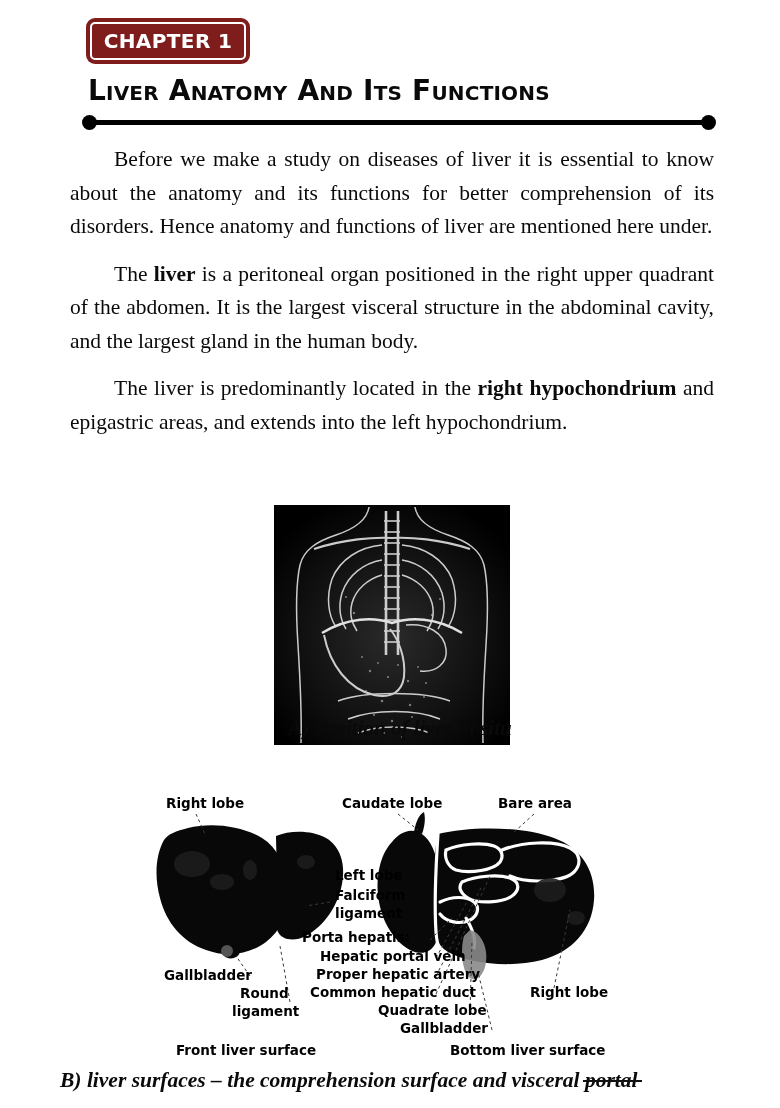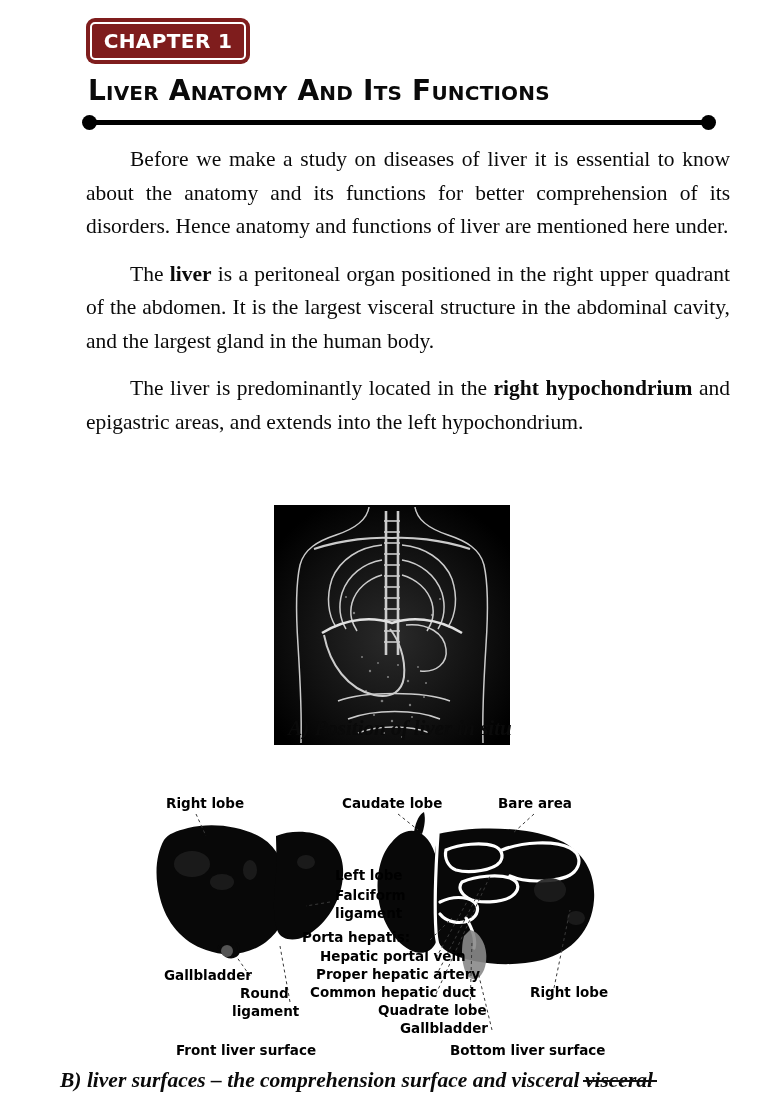--- a/index.html
+++ b/index.html
@@ -91,21 +91,21 @@
     height: 15px;
     border-radius: 50%;
     background: #000;
   }
   .rule-dot.left { left: 0; }
   .rule-dot.right { right: 0; }
 
   
   .body-col {
     position: absolute;
-    left: 86px;
+    left: 70px;
     top: 143px;
     width: 644px;
   }
   p.para {
     margin: 0 0 14px 0;
     font-size: 21.5px;
     line-height: 33.5px;
     text-align: justify;
     text-indent: 44px;
     font-family: "Liberation Serif", serif;
@@ -374,16 +374,16 @@
           <text class="dlabel" x="110" y="208" text-anchor="start">Round</text>
           <text class="dlabel" x="102" y="226" text-anchor="start">ligament</text>
           <text class="dlabel" x="400" y="207" text-anchor="start">Right lobe</text>
           <text class="dlabel" x="46" y="265" text-anchor="start">Front liver surface</text>
           <text class="dlabel" x="320" y="265" text-anchor="start">Bottom liver surface</text>
         </g>
     </svg>
   </div>
 
   <div class="caption-b">
-    <span>B) liver surfaces – the comprehension surface and visceral </span><span class="struck">visceral</span>
+    <span>B) liver surfaces – the comprehension surface and visceral </span><span class="struck">portal</span>
   </div>
 
 </div>
 
 </body></html>

